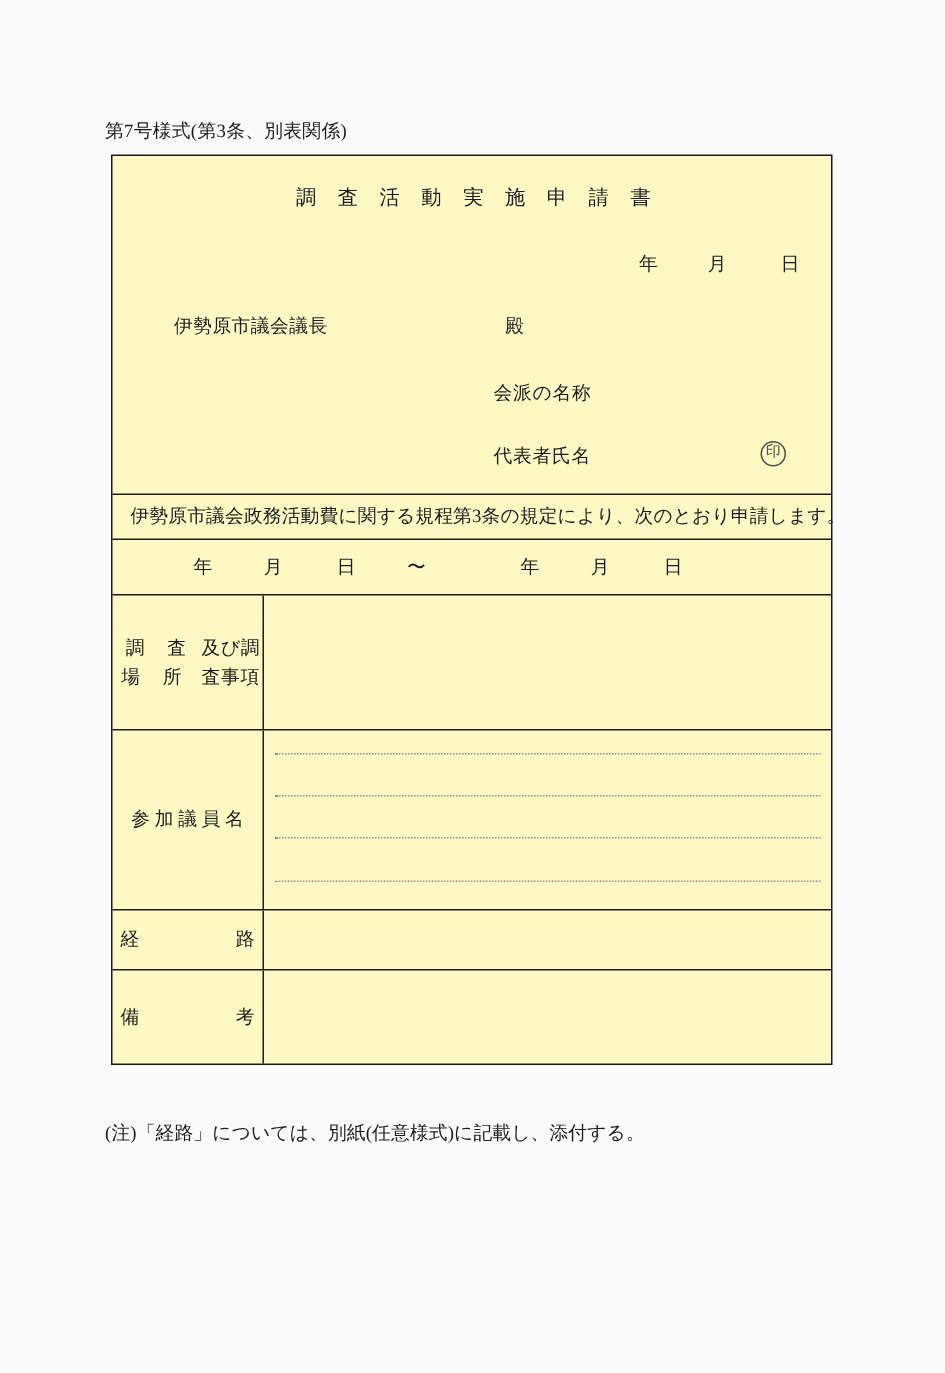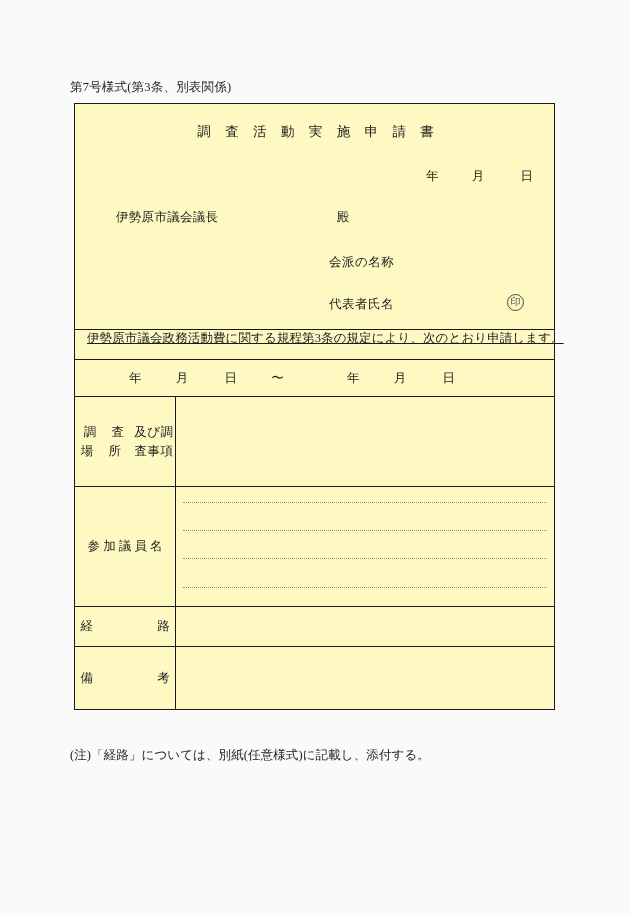--- a/index.html
+++ b/index.html
@@ -117,21 +117,21 @@
     color: #4a4a4a;
     font-family: "DejaVu Sans", sans-serif;
     overflow: hidden;
   }
 
   
   .statement-row {
     border-top: 1.1px solid #1a1a1a;
     height: 29px;
     display: flex;
-    text-decoration: underline;
+    align-items: center;
   }
   .statement-text {
     padding-left: 12px;
     font-size: 12.5px;
     letter-spacing: 0.1px;
     white-space: nowrap;
   }
 
   
   .row {

